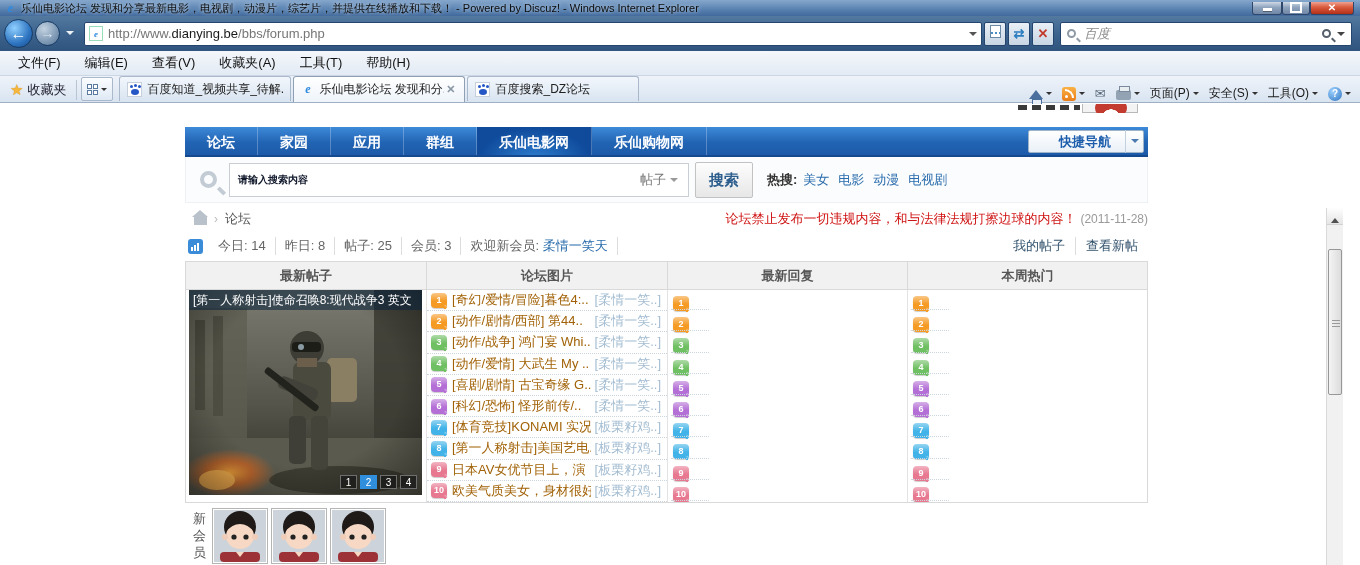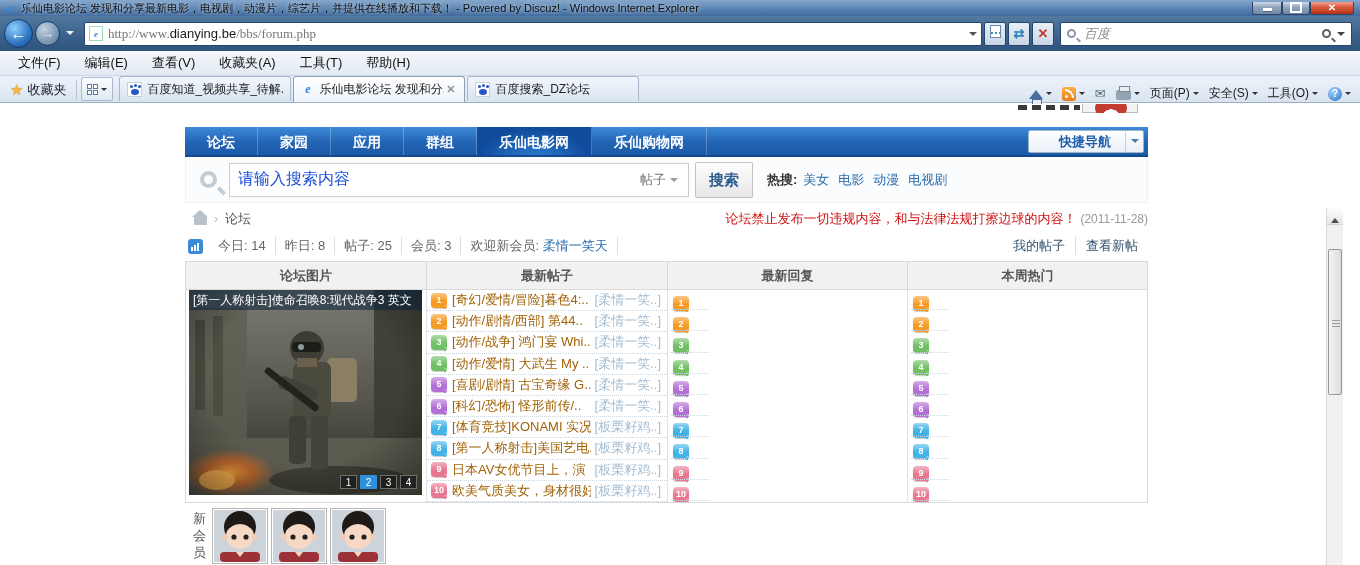--- a/index.html
+++ b/index.html
@@ -32,21 +32,21 @@
   .nav-circle { width:29px; height:29px; border-radius:50%; border:1px solid #173a63;
     background:radial-gradient(circle at 35% 30%,#8fd0ff,#2e74c0 60%,#14498a);
     color:#fff; font-size:16px; font-weight:bold; text-align:center; line-height:27px; flex:none; }
   .nav-circle.fwd { width:25px; height:25px; margin-left:2px; line-height:23px; font-size:14px;
     background:radial-gradient(circle at 35% 30%,#c3d2e0,#7e99b5 60%,#5a7797); color:#dde8f2; }
   .caret { display:inline-block; width:0; height:0; border:4px solid transparent; border-top-color:#eef3f8; margin:2px 4px 0 6px; }
   .address-field { position:relative; display:flex; align-items:center; width:898px; height:24px; margin-left:6px;
     background:#fff; border:1px solid #24466e; border-radius:2px; padding:0 4px; font-size:13px; }
   .favicon-page { width:14px; height:15px; border:1px solid #9db; background:#fff; margin-right:5px;
     font-size:10px; line-height:13px; text-align:center; }
-  .url-prefix,.url-path { color:#767676;font-family:Liberation Serif, serif; } .url-domain { color:#1a1a1a; }
+  .url-prefix,.url-path { color:#767676; } .url-domain { color:#1a1a1a; }
   .addr-caret { margin-left:auto; border:4px solid transparent; border-top-color:#555; width:0; height:0; margin-top:4px; }
   .addr-btn { width:22px; height:24px; margin-left:2px; border:1px solid #24466e; border-radius:2px;
     background:linear-gradient(180deg,#e9eff5,#c8d6e4); text-align:center; line-height:22px; font-size:12px; }
   .icon-compat { display:inline-block; width:11px; height:13px; border:1px solid #6a8aa8; background:#fff; position:relative; }
   .icon-compat::after { content:""; position:absolute; left:0; bottom:3px; width:100%; height:2px;
     background:repeating-linear-gradient(90deg,#4a90c4 0 2px,#fff 2px 4px); }
   .icon-refresh { color:#2e7fc0; font-weight:bold; font-size:13px; }
   .icon-refresh::before { content:"⇄"; }
   .icon-stop { color:#c23a2c; font-weight:bold; font-size:13px; }
   .icon-stop::before { content:"✕"; }
@@ -136,21 +136,21 @@
     background:linear-gradient(180deg,#fff,#e9f0f7); border:1px solid #9fb4c9; border-radius:2px; }
   .quicknav-label { color:#1c5dab; font-size:13px; font-weight:bold; padding:0 14px;margin-left:16px; }
   .quicknav-caretbox { width:18px; height:23px; border-left:1px solid #c3d0dd; text-align:center; }
   .quicknav-caretbox::before { content:""; display:inline-block; margin-top:9px; border:4px solid transparent; border-top-color:#4a7ab0; }
 
   .searchsec { position:relative; height:46px; background:#fbfcfd; border:1px solid #eef1f4; border-top:none; display:flex; align-items:center; }
   .big-glass { position:relative; width:17px; height:17px; border:4px solid #c3ccd4; border-radius:50%; margin-left:14px; flex:none; }
   .big-glass::after { content:""; position:absolute; width:9px; height:4px; background:#c3ccd4; transform:rotate(45deg); left:13px; top:14px; }
   .search-input { position:relative; display:flex; align-items:center; width:460px; height:34px; margin-left:12px;
     background:#fff; border:1px solid #c9ced4; padding:0 8px; }
-  .search-placeholder { color:#1d4ed8; font-size:16px; flex:1; }
+  .search-placeholder { color:#0f172a; font-size:10px; flex:1;font-weight:bold; }
   .search-scope { color:#777; font-size:13px; }
   .scope-caret { border:4px solid transparent; border-top-color:#999; width:0; height:0; margin:4px 2px 0 4px; }
   .search-btn { width:58px; height:36px; margin-left:6px; background:linear-gradient(180deg,#fdfdfd,#e7e7e7);
     border:1px solid #c2c2c2; border-radius:2px; font-size:15px; font-weight:bold; color:#2c5d8d; text-align:center; line-height:34px; }
   .hot-wrap { display:flex; align-items:center; margin-left:14px; font-size:13px; }
   .hot-label { font-weight:bold; color:#333; margin-right:6px; }
   .hot-link { color:#2b6dad; margin-right:9px;text-align:center; }
 
   .crumbrow { display:flex; align-items:center; height:28px; margin-top:2px; }
   .crumb-home { width:13px; height:8px; background:#b9c2ca; position:relative; margin:3px 0 0 9px; }
@@ -372,22 +372,22 @@
         <span class="stat"><span>会员:</span> <span>3</span></span>
         <span class="stat"><span>欢迎新会员:</span> <a class="welcome-link" style="text-decoration:none;">柔情一笑天</a></span>
         <span class="myposts">
           <a>我的帖子</a>
           <a>查看新帖</a>
         </span>
       </div>
 
       <div class="board">
         <div class="board-head">
+          <div>最新帖子</div>
           <div>论坛图片</div>
-          <div>最新帖子</div>
           <div>最新回复</div>
           <div>本周热门</div>
         </div>
         <div class="board-body">
           <div class="bcell">
             <div class="forum-img">
               <div class="img-caption">[第一人称射击]使命召唤8:现代战争3 英文</div>
               <svg width="233" height="205" viewBox="0 0 233 205">
                 <defs>
                   <linearGradient id="bg" x1="0" y1="0" x2="0" y2="1">

